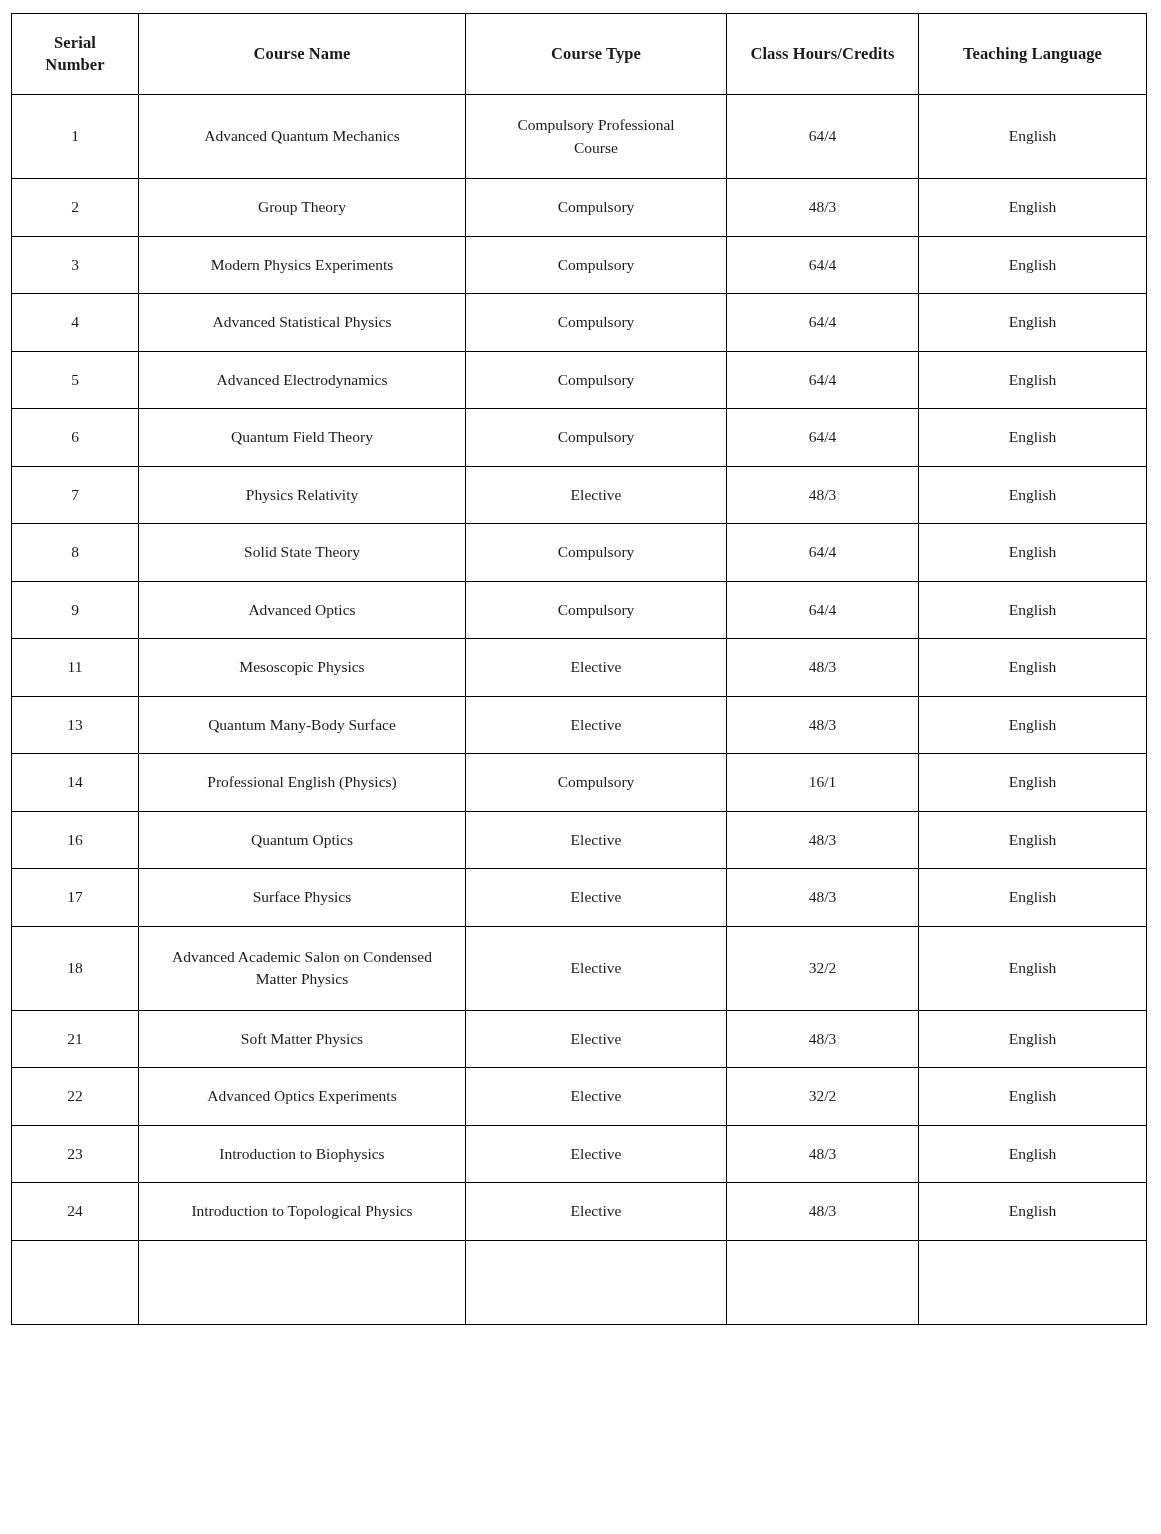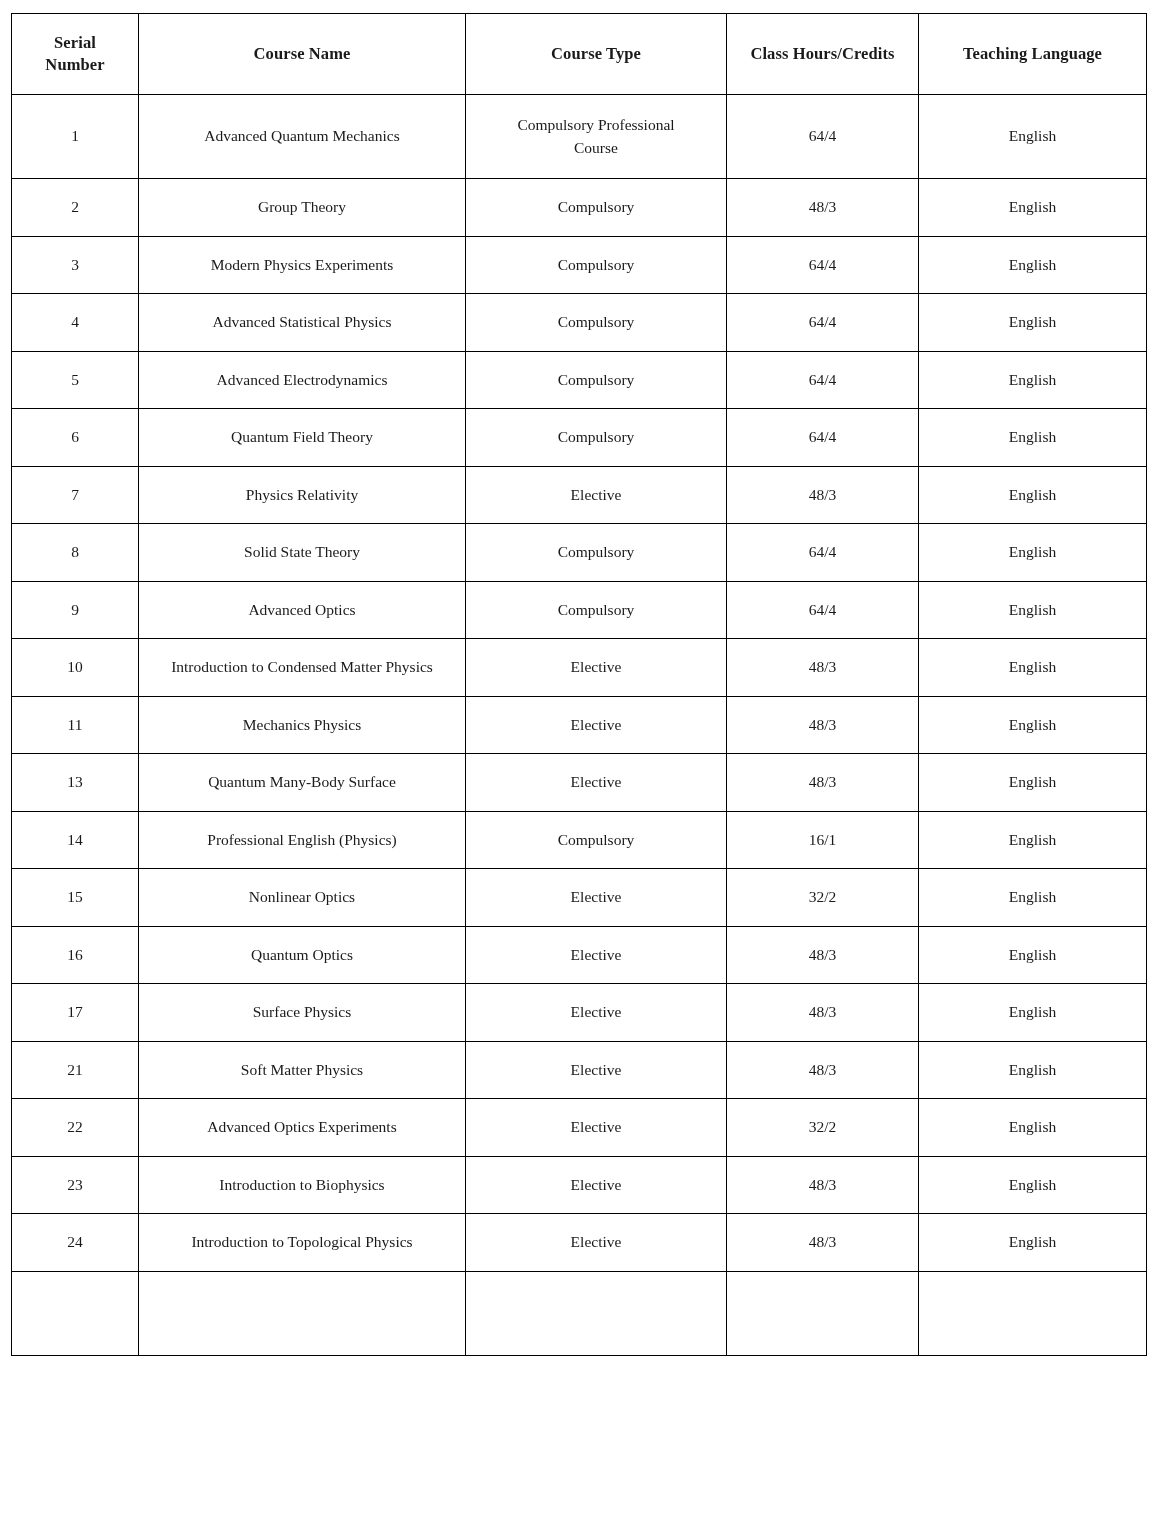--- a/index.html
+++ b/index.html
@@ -239,41 +239,24 @@
           </td>
           <td>
             <span class="cell-line">64/4</span>
           </td>
           <td>
             <span class="cell-line">English</span>
           </td>
         </tr>
         <tr>
           <td>
-            <span class="cell-line">10</span>
-          </td>
-          <td>
-            <span class="cell-line">Introduction to Condensed Matter Physics</span>
-          </td>
-          <td>
-            <span class="cell-line">Elective</span>
-          </td>
-          <td>
-            <span class="cell-line">48/3</span>
-          </td>
-          <td>
-            <span class="cell-line">English</span>
-          </td>
-        </tr>
-        <tr>
-          <td>
             <span class="cell-line">11</span>
           </td>
           <td>
-            <span class="cell-line">Mechanics Physics</span>
+            <span class="cell-line">Mesoscopic Physics</span>
           </td>
           <td>
             <span class="cell-line">Elective</span>
           </td>
           <td>
             <span class="cell-line">48/3</span>
           </td>
           <td>
             <span class="cell-line">English</span>
           </td>
@@ -307,64 +290,65 @@
           </td>
           <td>
             <span class="cell-line">16/1</span>
           </td>
           <td>
             <span class="cell-line">English</span>
           </td>
         </tr>
         <tr>
           <td>
-            <span class="cell-line">15</span>
-          </td>
-          <td>
-            <span class="cell-line">Nonlinear Optics</span>
+            <span class="cell-line">16</span>
+          </td>
+          <td>
+            <span class="cell-line">Quantum Optics</span>
+          </td>
+          <td>
+            <span class="cell-line">Elective</span>
+          </td>
+          <td>
+            <span class="cell-line">48/3</span>
+          </td>
+          <td>
+            <span class="cell-line">English</span>
+          </td>
+        </tr>
+        <tr>
+          <td>
+            <span class="cell-line">17</span>
+          </td>
+          <td>
+            <span class="cell-line">Surface Physics</span>
+          </td>
+          <td>
+            <span class="cell-line">Elective</span>
+          </td>
+          <td>
+            <span class="cell-line">48/3</span>
+          </td>
+          <td>
+            <span class="cell-line">English</span>
+          </td>
+        </tr>
+        <tr class="tall">
+          <td>
+            <span class="cell-line">18</span>
+          </td>
+          <td>
+            <span class="cell-line">Advanced Academic Salon on Condensed</span>
+            <span class="cell-line">Matter Physics</span>
           </td>
           <td>
             <span class="cell-line">Elective</span>
           </td>
           <td>
             <span class="cell-line">32/2</span>
-          </td>
-          <td>
-            <span class="cell-line">English</span>
-          </td>
-        </tr>
-        <tr>
-          <td>
-            <span class="cell-line">16</span>
-          </td>
-          <td>
-            <span class="cell-line">Quantum Optics</span>
-          </td>
-          <td>
-            <span class="cell-line">Elective</span>
-          </td>
-          <td>
-            <span class="cell-line">48/3</span>
-          </td>
-          <td>
-            <span class="cell-line">English</span>
-          </td>
-        </tr>
-        <tr>
-          <td>
-            <span class="cell-line">17</span>
-          </td>
-          <td>
-            <span class="cell-line">Surface Physics</span>
-          </td>
-          <td>
-            <span class="cell-line">Elective</span>
-          </td>
-          <td>
-            <span class="cell-line">48/3</span>
           </td>
           <td>
             <span class="cell-line">English</span>
           </td>
         </tr>
         <tr>
           <td>
             <span class="cell-line">21</span>
           </td>
           <td>

